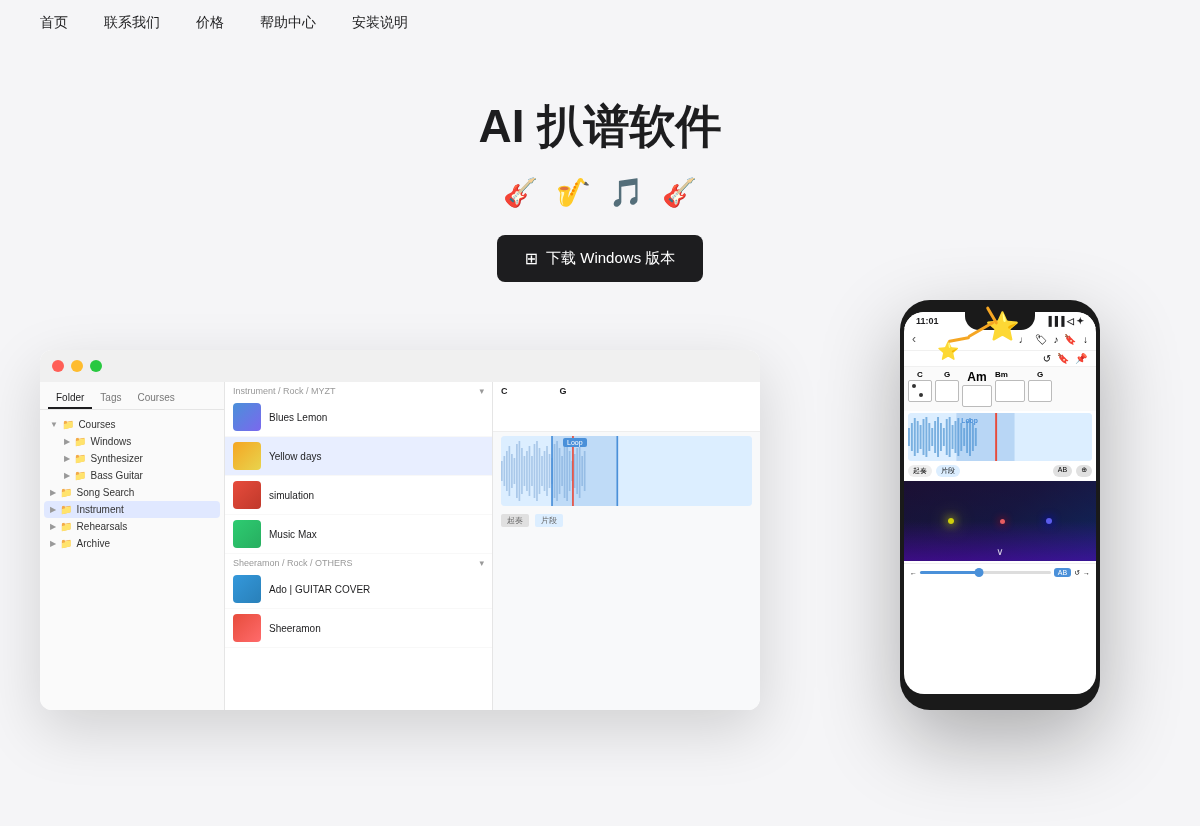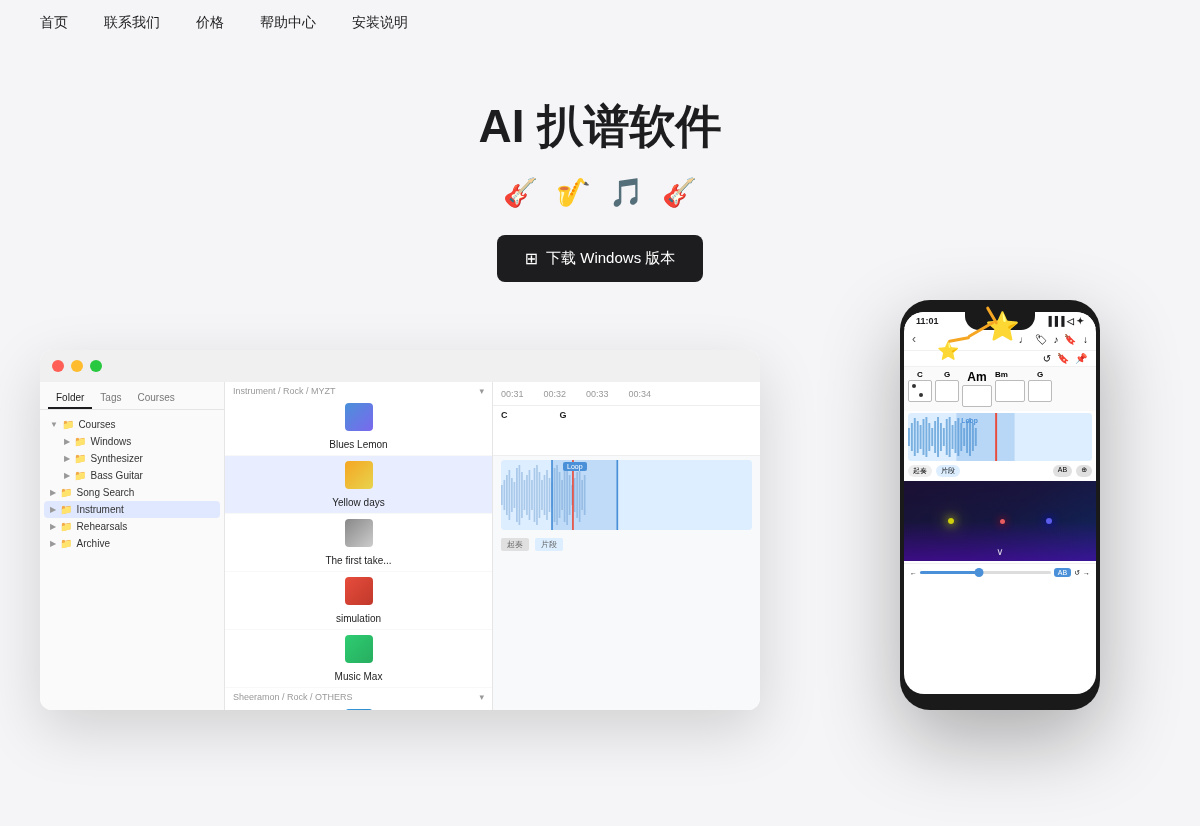--- a/index.html
+++ b/index.html
@@ -239,21 +239,20 @@
       display: flex;
       flex-direction: column;
     }
     .file-item {
       display: flex;
       align-items: center;
       padding: 5px 8px;
       gap: 8px;
       cursor: pointer;
       border-bottom: 1px solid #f8f8f8;
-      flex-direction: column;
     }
     .file-item.selected { background: #e8eeff; }
     .file-thumb {
       width: 28px;
       height: 28px;
       border-radius: 4px;
       overflow: hidden;
       flex-shrink: 0;
     }
     .thumb-blues { background: linear-gradient(135deg, #4a90d9, #7b68ee); }
@@ -432,24 +431,20 @@
         </div>
         <div class="file-item">
           <div class="file-thumb thumb-blues"></div>
           <span class="file-name">Blues Lemon</span>
         </div>
         <div class="file-item selected">
           <div class="file-thumb thumb-yellow"></div>
           <span class="file-name">Yellow days</span>
         </div>
         <div class="file-item">
-          <div class="file-thumb thumb-first"></div>
-          <span class="file-name">The first take...</span>
-        </div>
-        <div class="file-item">
           <div class="file-thumb thumb-sim"></div>
           <span class="file-name">simulation</span>
         </div>
         <div class="file-item">
           <div class="file-thumb thumb-music"></div>
           <span class="file-name">Music Max</span>
         </div>
         <div class="section-header-group">
           <span>Sheeramon / Rock / OTHERS</span>
           <span>▾</span>
@@ -460,26 +455,20 @@
         </div>
         <div class="file-item">
           <div class="file-thumb thumb-sheer"></div>
           <span class="file-name">Sheeramon</span>
         </div>
 
       </div>
 
       <div style="flex:1; background:#f8f9fa; position:relative; overflow:hidden;">
 
-        <div style="height:24px; background:#fff; border-bottom:1px solid #eee; display:flex; align-items:center; padding:0 8px; font-size:9px; color:#999; gap:20px;">
-          <span>00:31</span>
-            <span>00:32</span>
-            <span>00:33</span>
-            <span>00:34</span>
-        </div>
 
         <div style="height:50px; background:white; border-bottom:1px solid #eee; display:flex; align-items:flex-start; padding:4px 8px; gap:12px; overflow:hidden;">
           <div style="font-size:9px; font-weight:600; color:#1d1d1f;">C</div>
           <div style="margin-left:40px; font-size:9px; font-weight:600; color:#1d1d1f;">G</div>
         </div>
 
         <div style="position:relative; height:70px; background:#e8f0ff; margin:4px 8px; border-radius:4px; overflow:hidden;">
           <svg width="100%" height="100%" viewBox="0 0 300 70" preserveAspectRatio="none">
             <rect width="300" height="70" fill="#dceeff"></rect>
 

